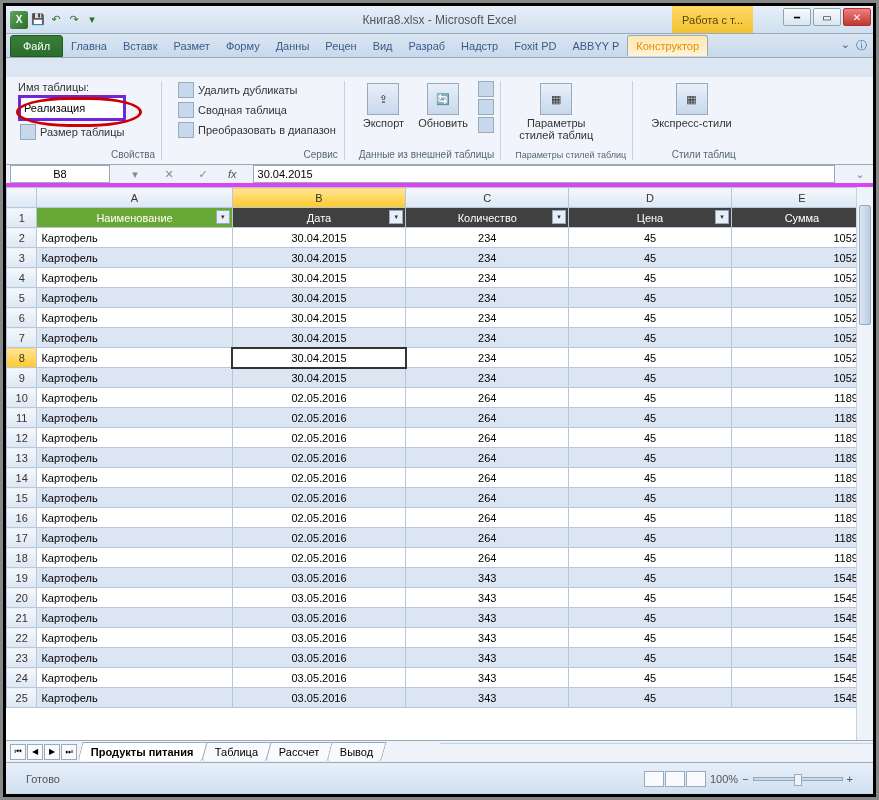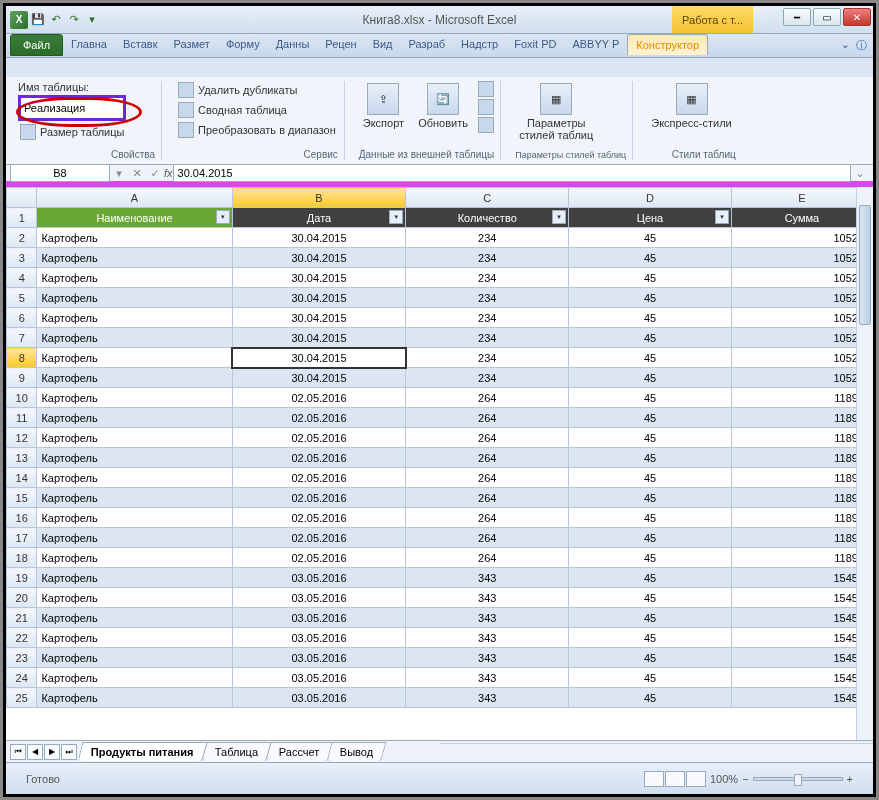--- a/index.html
+++ b/index.html
@@ -8,37 +8,37 @@
 .window { width: 100%; height: 100%; display: flex; flex-direction: column; background: #dce6f2; }
 .titlebar { height: 28px; background: linear-gradient(#e8eff9, #cfdff0); display: flex; align-items: center; border-bottom: 1px solid #9ab; position: relative; }
 .qat { display: flex; align-items: center; gap: 2px; padding: 0 4px; }
 .qat-icon { width: 16px; height: 16px; display: flex; align-items: center; justify-content: center; font-size: 11px; color: #2a6e2a; }
 .excel-logo { width: 18px; height: 18px; background: linear-gradient(135deg, #5fa35f, #2a6e2a); border-radius: 2px; display: flex; align-items: center; justify-content: center; color: #fff; font-size: 10px; font-weight: bold; }
 .title-center { position: absolute; left: 0; right: 0; text-align: center; font-size: 12px; color: #555; pointer-events: none; }
 .title-context { position: absolute; right: 120px; top: 0; height: 100%; background: linear-gradient(#ffd966, #f1c232); padding: 0 10px; display: flex; align-items: center; font-size: 11px; color: #5a4400; }
 .window-controls { position: absolute; right: 2px; top: 2px; display: flex; gap: 2px; }
 .wc-btn { width: 28px; height: 18px; border: 1px solid #8aa; background: linear-gradient(#f8fafd, #dbe6f2); display: flex; align-items: center; justify-content: center; font-size: 10px; border-radius: 2px; }
 .wc-close { background: linear-gradient(#f08080, #c0392b); color: #fff; border-color: #a33; }
-.ribbon-tabs { height: 24px; display: flex; align-items: flex-start; padding-left: 4px; gap: 0; background: linear-gradient(#dce6f2, #c8d8ec); border-bottom: 1px solid #9ab; position: relative; }
+.ribbon-tabs { height: 24px; display: flex; align-items: center; padding-left: 4px; gap: 0; background: linear-gradient(#dce6f2, #c8d8ec); border-bottom: 1px solid #9ab; position: relative; }
 .file-tab { background: linear-gradient(#3b7c3b, #2a6e2a); color: #fff; padding: 4px 12px; font-size: 11px; border-radius: 3px 3px 0 0; border: 1px solid #1d5d1d; }
 .tab { padding: 4px 8px; font-size: 11px; color: #3c5a8a; cursor: pointer; }
 .tab.active { background: #f1f5fb; border: 1px solid #9ab; border-bottom: none; border-radius: 3px 3px 0 0; color: #e38b00; background: linear-gradient(#ffe9b3, #fff3d6); }
 .ribbon-help { position: absolute; right: 6px; top: 4px; display: flex; gap: 6px; font-size: 11px; color: #3c5a8a; }
 .ribbon { height: 88px; background: #f1f5fb; border-bottom: 1px solid #9ab; display: flex; padding: 4px 6px; gap: 8px; margin-top: 19px; }
 .group { border-right: 1px solid #c4d2e6; padding: 0 6px; display: flex; flex-direction: column; justify-content: space-between; position: relative; }
 .group-label { font-size: 10px; color: #567; text-align: right; margin-top: 2px; }
 .group-body { display: flex; gap: 6px; align-items: flex-start; flex: 1; }
 .gcol { display: flex; flex-direction: column; gap: 2px; font-size: 11px; color: #333; }
 .gitem { display: flex; align-items: center; gap: 4px; white-space: nowrap; cursor: pointer; padding: 1px 2px; }
 .gicon { width: 16px; height: 16px; background: #c8d8ec; border: 1px solid #9ab; display: inline-block; }
 .gbig { display: flex; flex-direction: column; align-items: center; gap: 2px; font-size: 11px; color: #333; padding: 2px 4px; cursor: pointer; }
 .gbig-icon { width: 32px; height: 32px; background: linear-gradient(#e8eff9, #c8d8ec); border: 1px solid #9ab; display: flex; align-items: center; justify-content: center; }
 .table-name-input { width: 108px; height: 26px; border: 3px solid #6d28d9; font-size: 11px; padding: 1px 3px; background: #fff; }
 .highlight-oval { position: absolute; border: 3px solid #c00; border-radius: 50% / 60%; width: 126px; height: 30px; left: 4px; top: 16px; pointer-events: none; }
-.formula-bar { height: 22px; background: #eef3fa; border-bottom: 6px solid #d946ef; display: flex; align-items: center; gap: 0; padding: 0 4px; }
+.formula-bar { height: 22px; background: #eef3fa; border-bottom: 4px solid #d946ef; display: flex; align-items: center; gap: 16px; padding: 0 4px; }
 .name-box { width: 100px; height: 18px; border: 1px solid #9ab; background: #fff; font-size: 11px; text-align: center; display: flex; align-items: center; justify-content: center; }
 .fb-btn { width: 18px; height: 18px; display: flex; align-items: center; justify-content: center; font-size: 11px; color: #888; }
 .fx { font-style: italic; color: #555; font-size: 11px; }
 .formula-input { flex: 1; height: 18px; border: 1px solid #9ab; background: #fff; font-size: 11px; padding: 0 4px; display: flex; align-items: center; }
 .grid-wrap { flex: 1; overflow: hidden; display: flex; flex-direction: column; background: #fff; position: relative; }
 .grid { border-collapse: collapse; font-size: 11px; width: 100%; }
 .col-headers th { background: linear-gradient(#f4f8fd, #dde7f3); border: 1px solid #b7c6db; height: 20px; font-weight: normal; color: #333; }
 .col-headers th.sel { background: linear-gradient(#ffe59a, #ffc928); }
 .row-header { background: linear-gradient(#f4f8fd, #dde7f3); border: 1px solid #b7c6db; width: 28px; text-align: center; color: #333; }
 .row-header.sel { background: linear-gradient(#ffe59a, #ffc928); }

